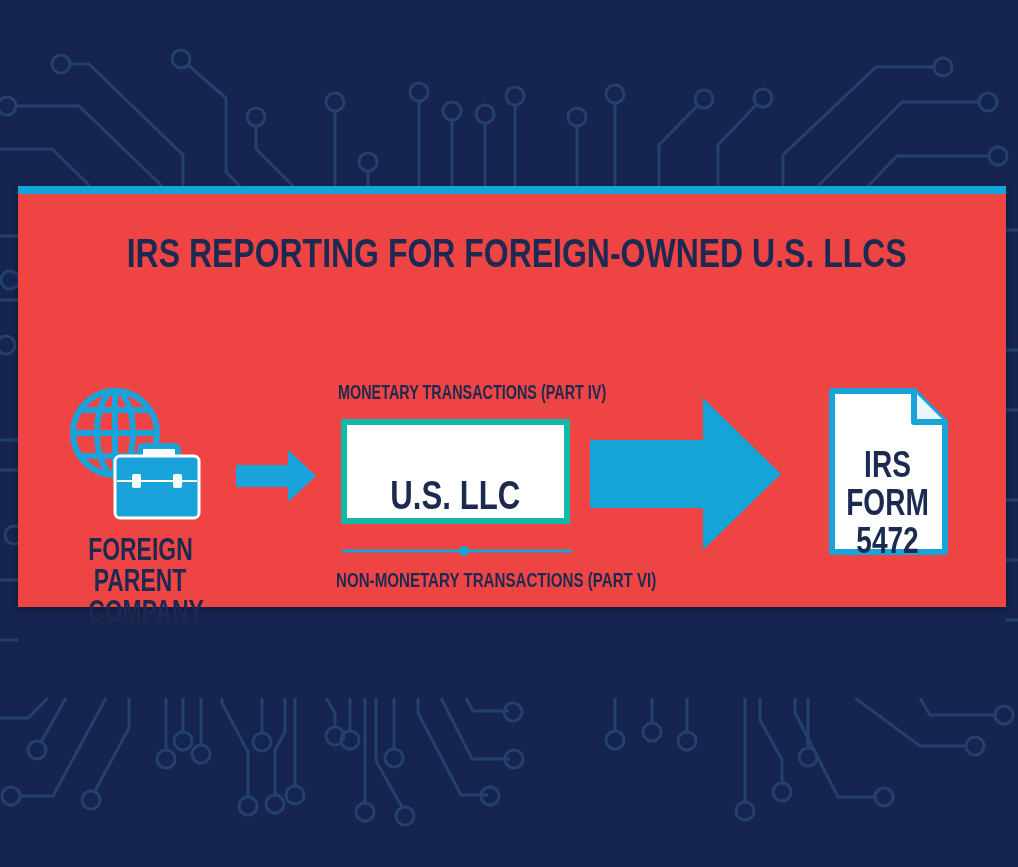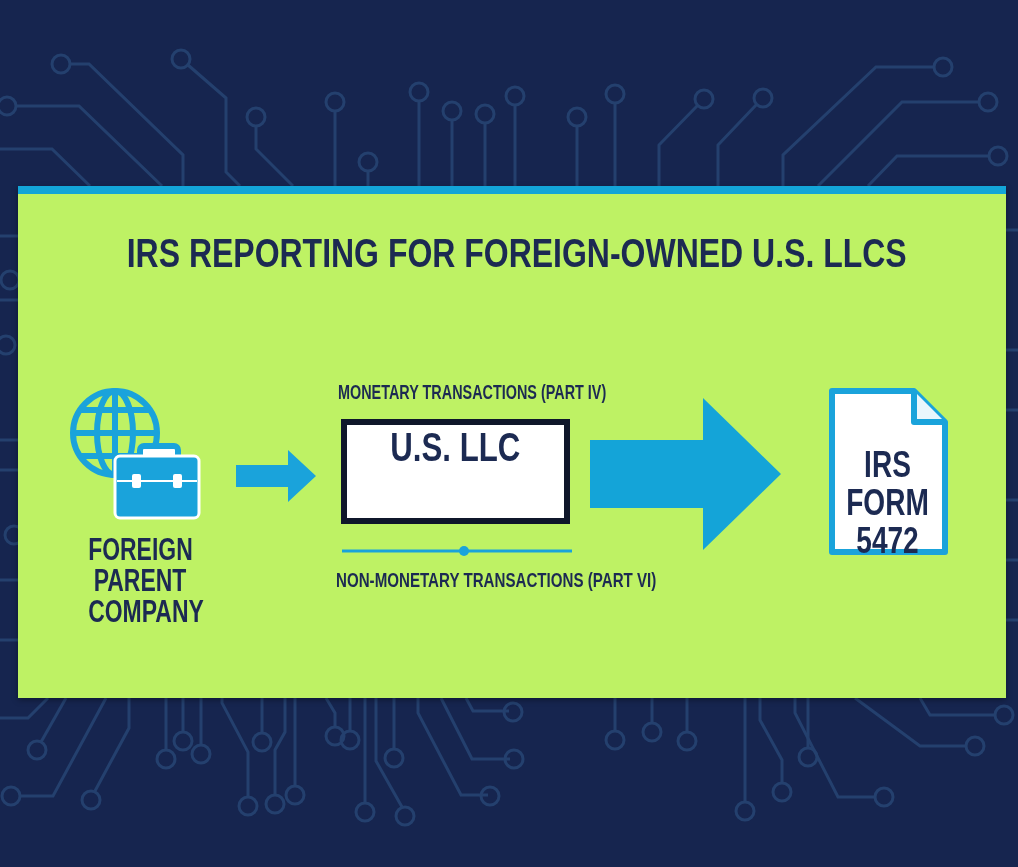--- a/index.html
+++ b/index.html
@@ -3,22 +3,22 @@
 <meta charset="utf-8">
 <style>
   html, body { margin: 0; padding: 0; }
   body {
     width: 1018px; height: 867px; position: relative; overflow: hidden;
     background: #16254f;
     font-family: "Liberation Sans", "DejaVu Sans", sans-serif;
   }
   .bg-circuit { position: absolute; left: 0; top: 0; width: 1018px; height: 867px; }
   .card {
-    position: absolute; left: 18px; top: 186px; width: 988px; height: 512px;
-    background: #bef264; box-shadow: 0 2px 6px rgba(0,0,0,0.35);
+    position: absolute; left: 18px; top: 186px; width: 988px; height: 421px;
+    background: #ef4444; box-shadow: 0 2px 6px rgba(0,0,0,0.35);
   }
   .card-topbar { position: absolute; left: 0; top: 0; width: 100%; height: 8px; background: #13a5d8; }
   .title {
     position: absolute; left: 0; top: 44px; width: 100%; text-align: center;
     color: #1c2a52; font-weight: bold; font-size: 41px; letter-spacing: 0px;
     transform: scaleX(0.78); transform-origin: center;
     white-space: nowrap;
   }
   .cond { display: inline-block; transform-origin: left center; white-space: nowrap; font-weight: bold; color: #1c2a52; }
   .abs { position: absolute; }
@@ -31,22 +31,22 @@
   .mon-label {
     position: absolute; left: 320px; top: 195px; font-size: 20px;
     transform: scaleX(0.72); transform-origin: left top;
   }
   .nonmon-label {
     position: absolute; left: 318px; top: 382px; font-size: 21px;
     transform: scaleX(0.72); transform-origin: left top;
   }
   .llc-box {
     position: absolute; left: 323px; top: 233px; width: 217px; height: 93px;
-    border: 6px solid #0f172a; background: #ffffff;
-    display: flex; align-items: flex-start; justify-content: center;
+    border: 6px solid #14b8a6; background: #ffffff;
+    display: flex; align-items: flex-end; justify-content: center;
   }
   .llc-text {
     color: #1c2a52; font-weight: bold; font-size: 40px;
     transform: scaleX(0.78); white-space: nowrap;
   }
   .form-text {
     position: absolute; left: 810px; top: 260px; width: 119px; text-align: center;
     color: #1c2a52; font-weight: bold; font-size: 36px; line-height: 38px;
     transform: scaleX(0.78); transform-origin: center top;
   }

